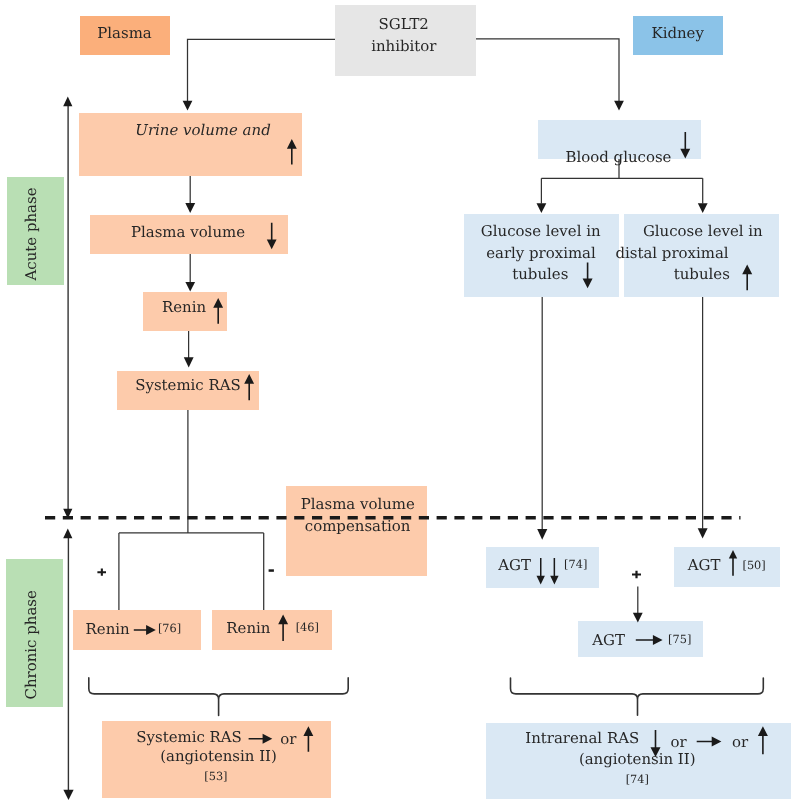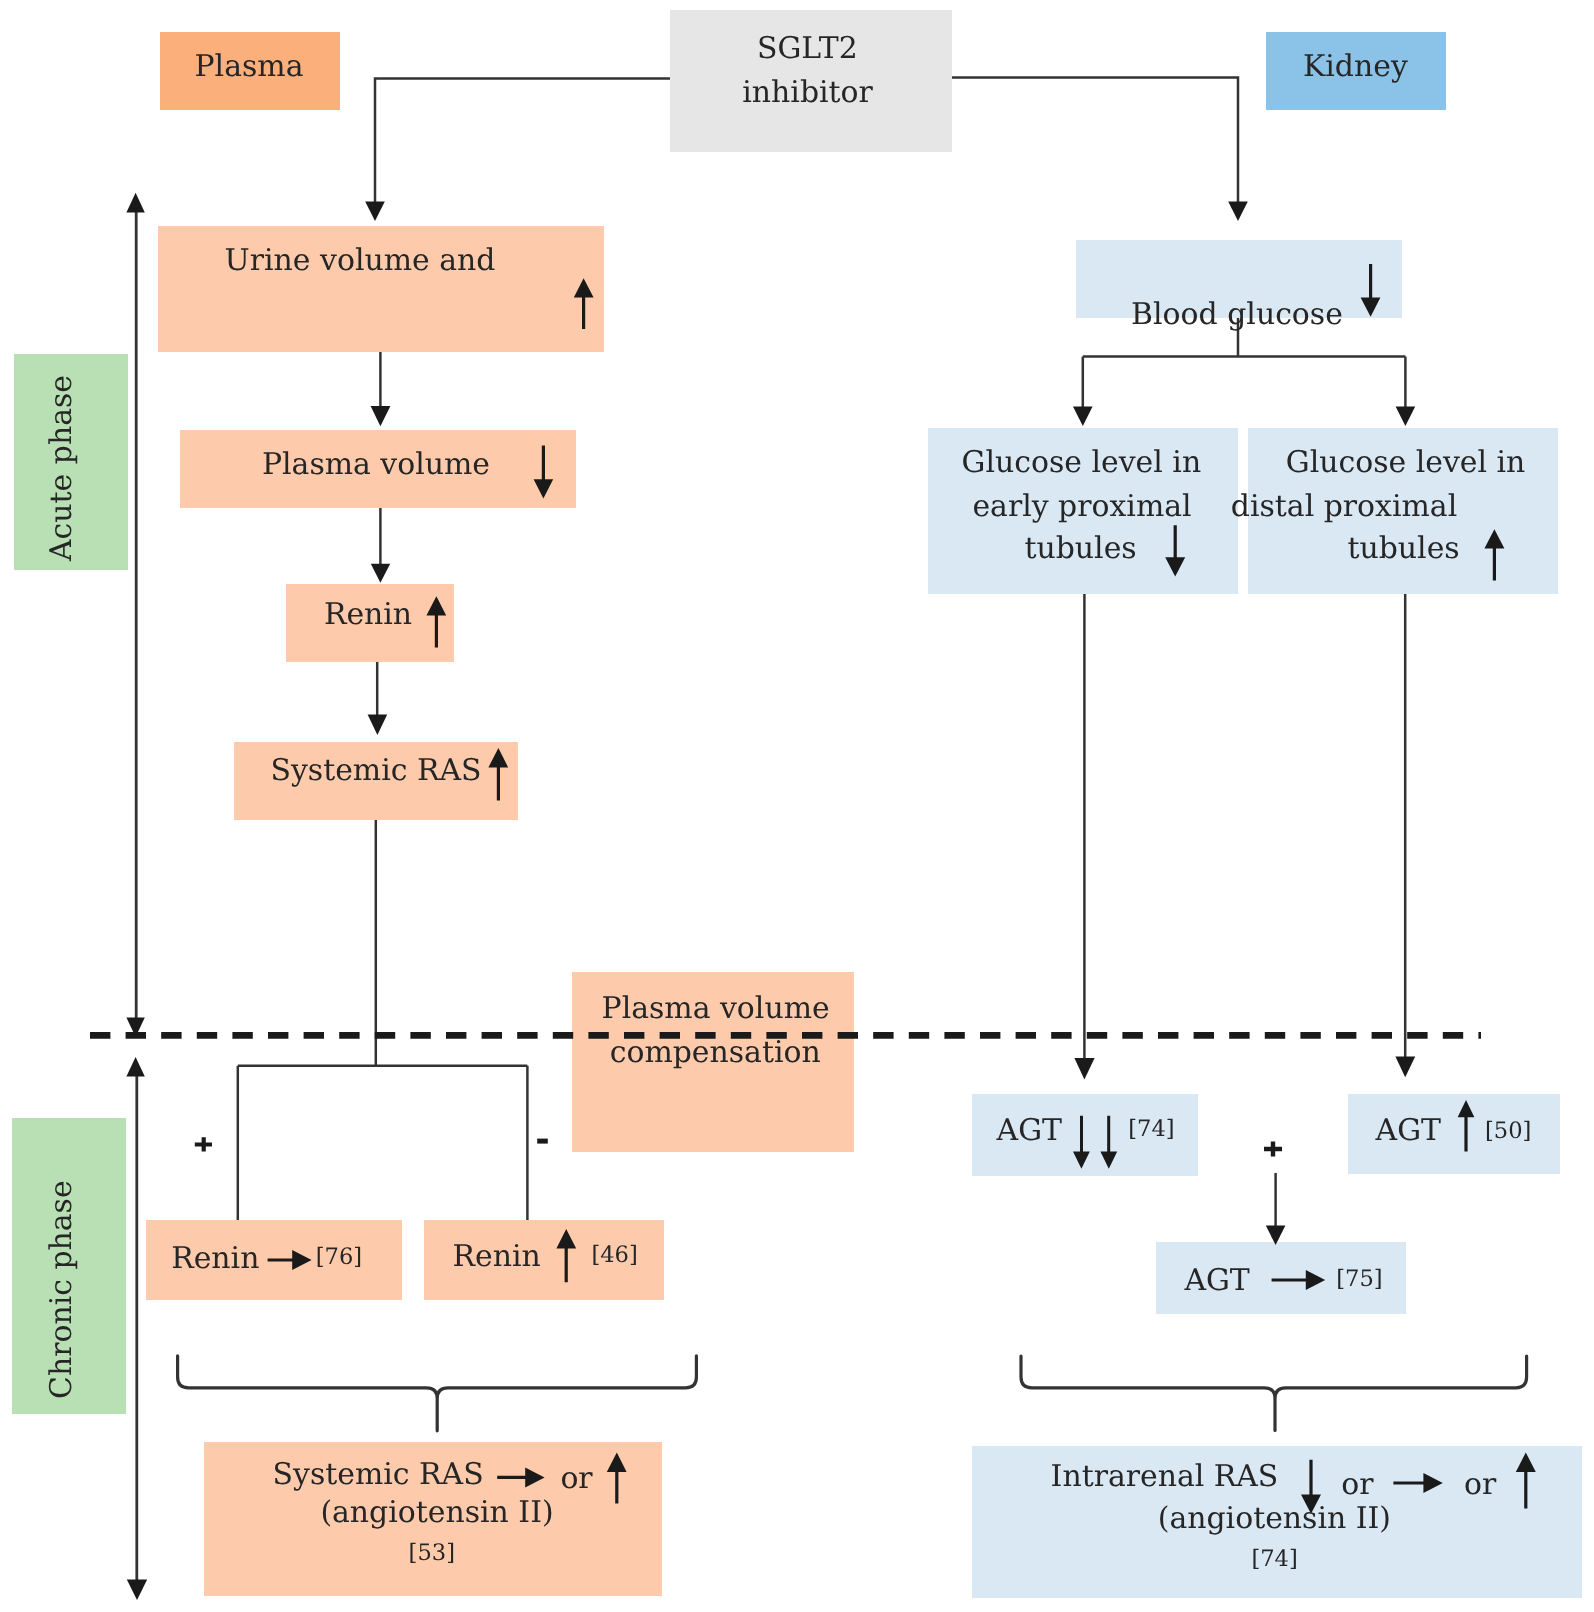--- a/index.html
+++ b/index.html
@@ -144,21 +144,21 @@
     </g>
   </svg>
 
   <span class="tx" style="left:124.5px;top:26.1px;">Plasma</span>
 
   <span class="tx" style="left:403.7px;top:16.5px;">SGLT2</span>
   <span class="tx" style="left:403.8px;top:39.2px;">inhibitor</span>
 
   <span class="tx" style="left:677.7px;top:25.7px;">Kidney</span>
 
-  <span class="tx" style="left:180px;top:123.2px;">Urine volume and</span>
+  <span class="tx" style="left:203px;top:123.2px;font-style:italic;">Urine volume and</span>
 
   <span class="tx" style="left:618.5px;top:130px;margin-top:20px;">Blood glucose</span>
 
   <span class="tx" style="left:188.0px;top:224.6px;">Plasma volume</span>
 
   <span class="tx" style="left:184.0px;top:300.4px;">Renin</span>
 
   <span class="tx" style="left:188.0px;top:378.3px;">Systemic RAS</span>
 
   <span class="tx" style="left:540.7px;top:224.4px;">Glucose level in</span>

